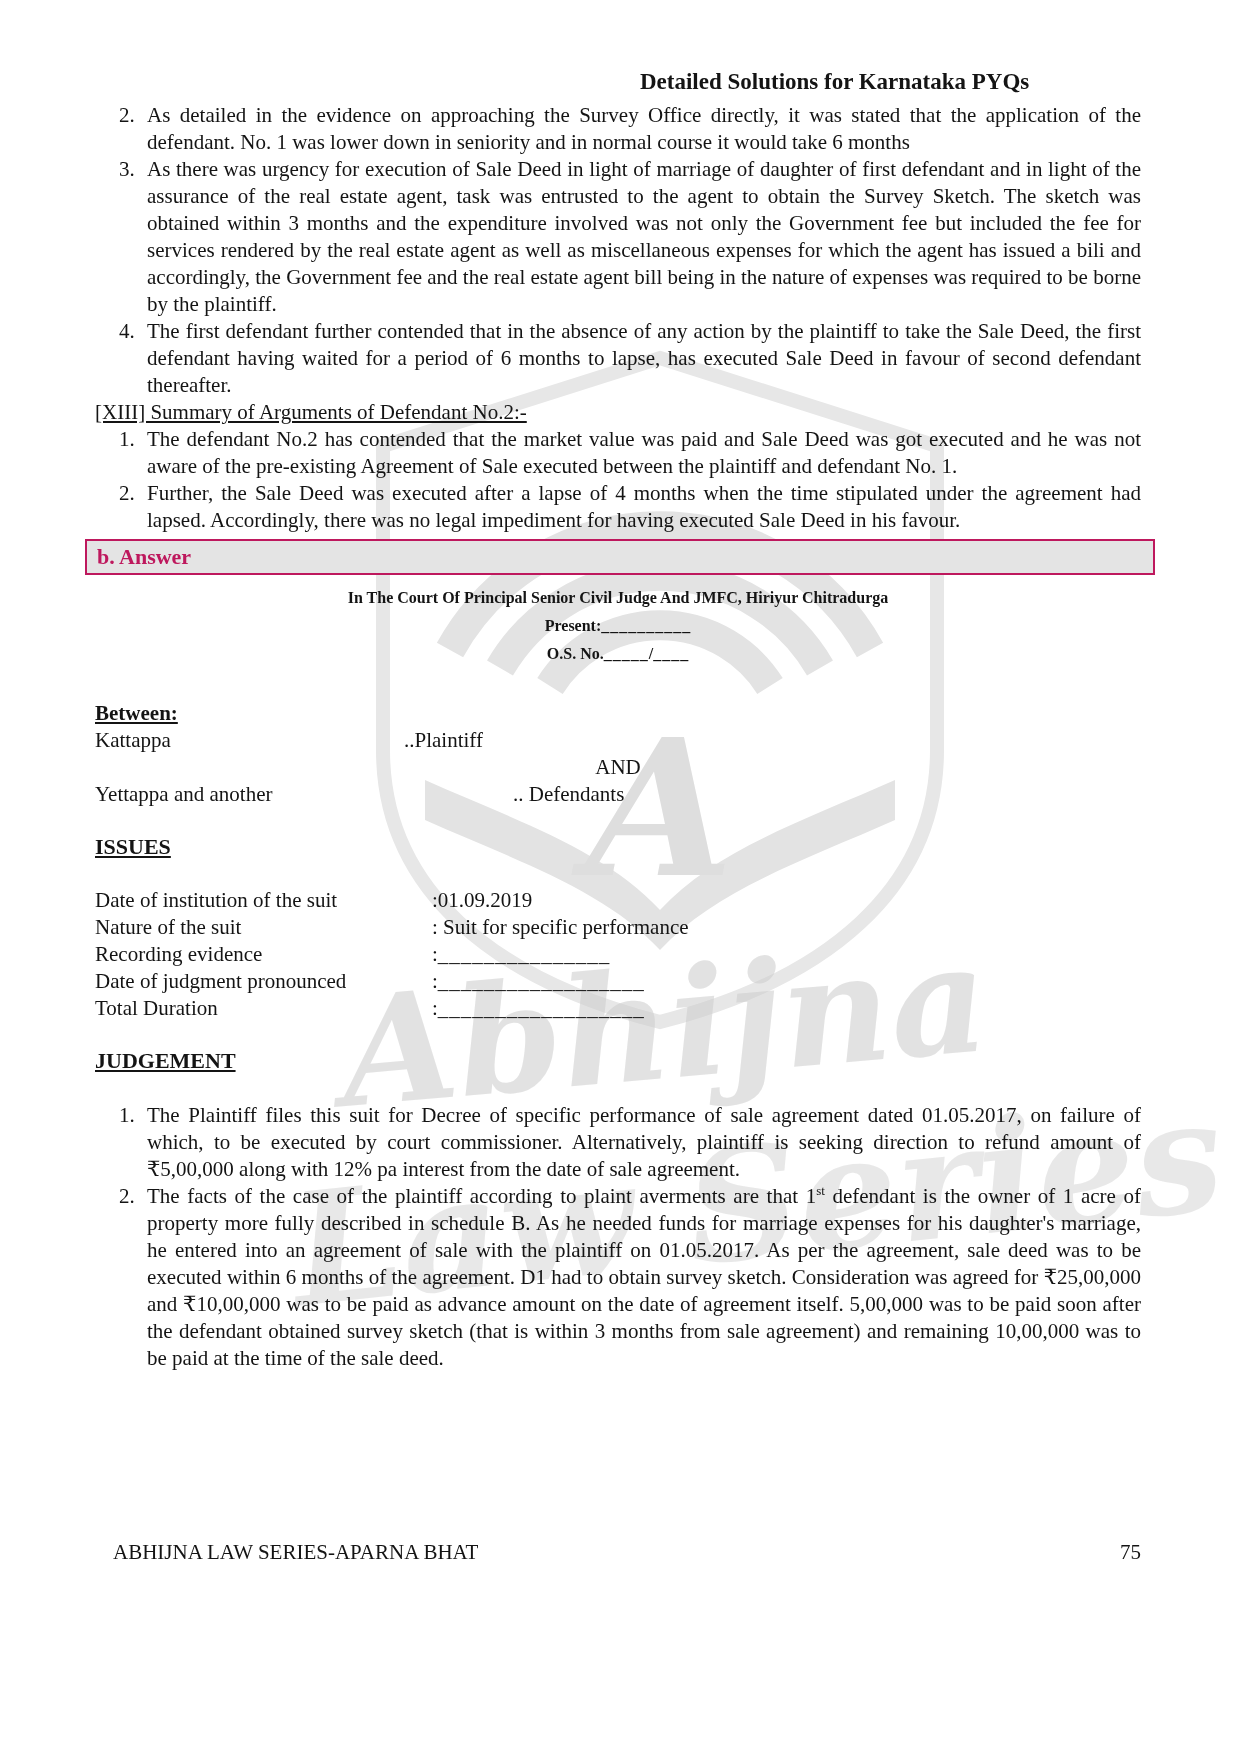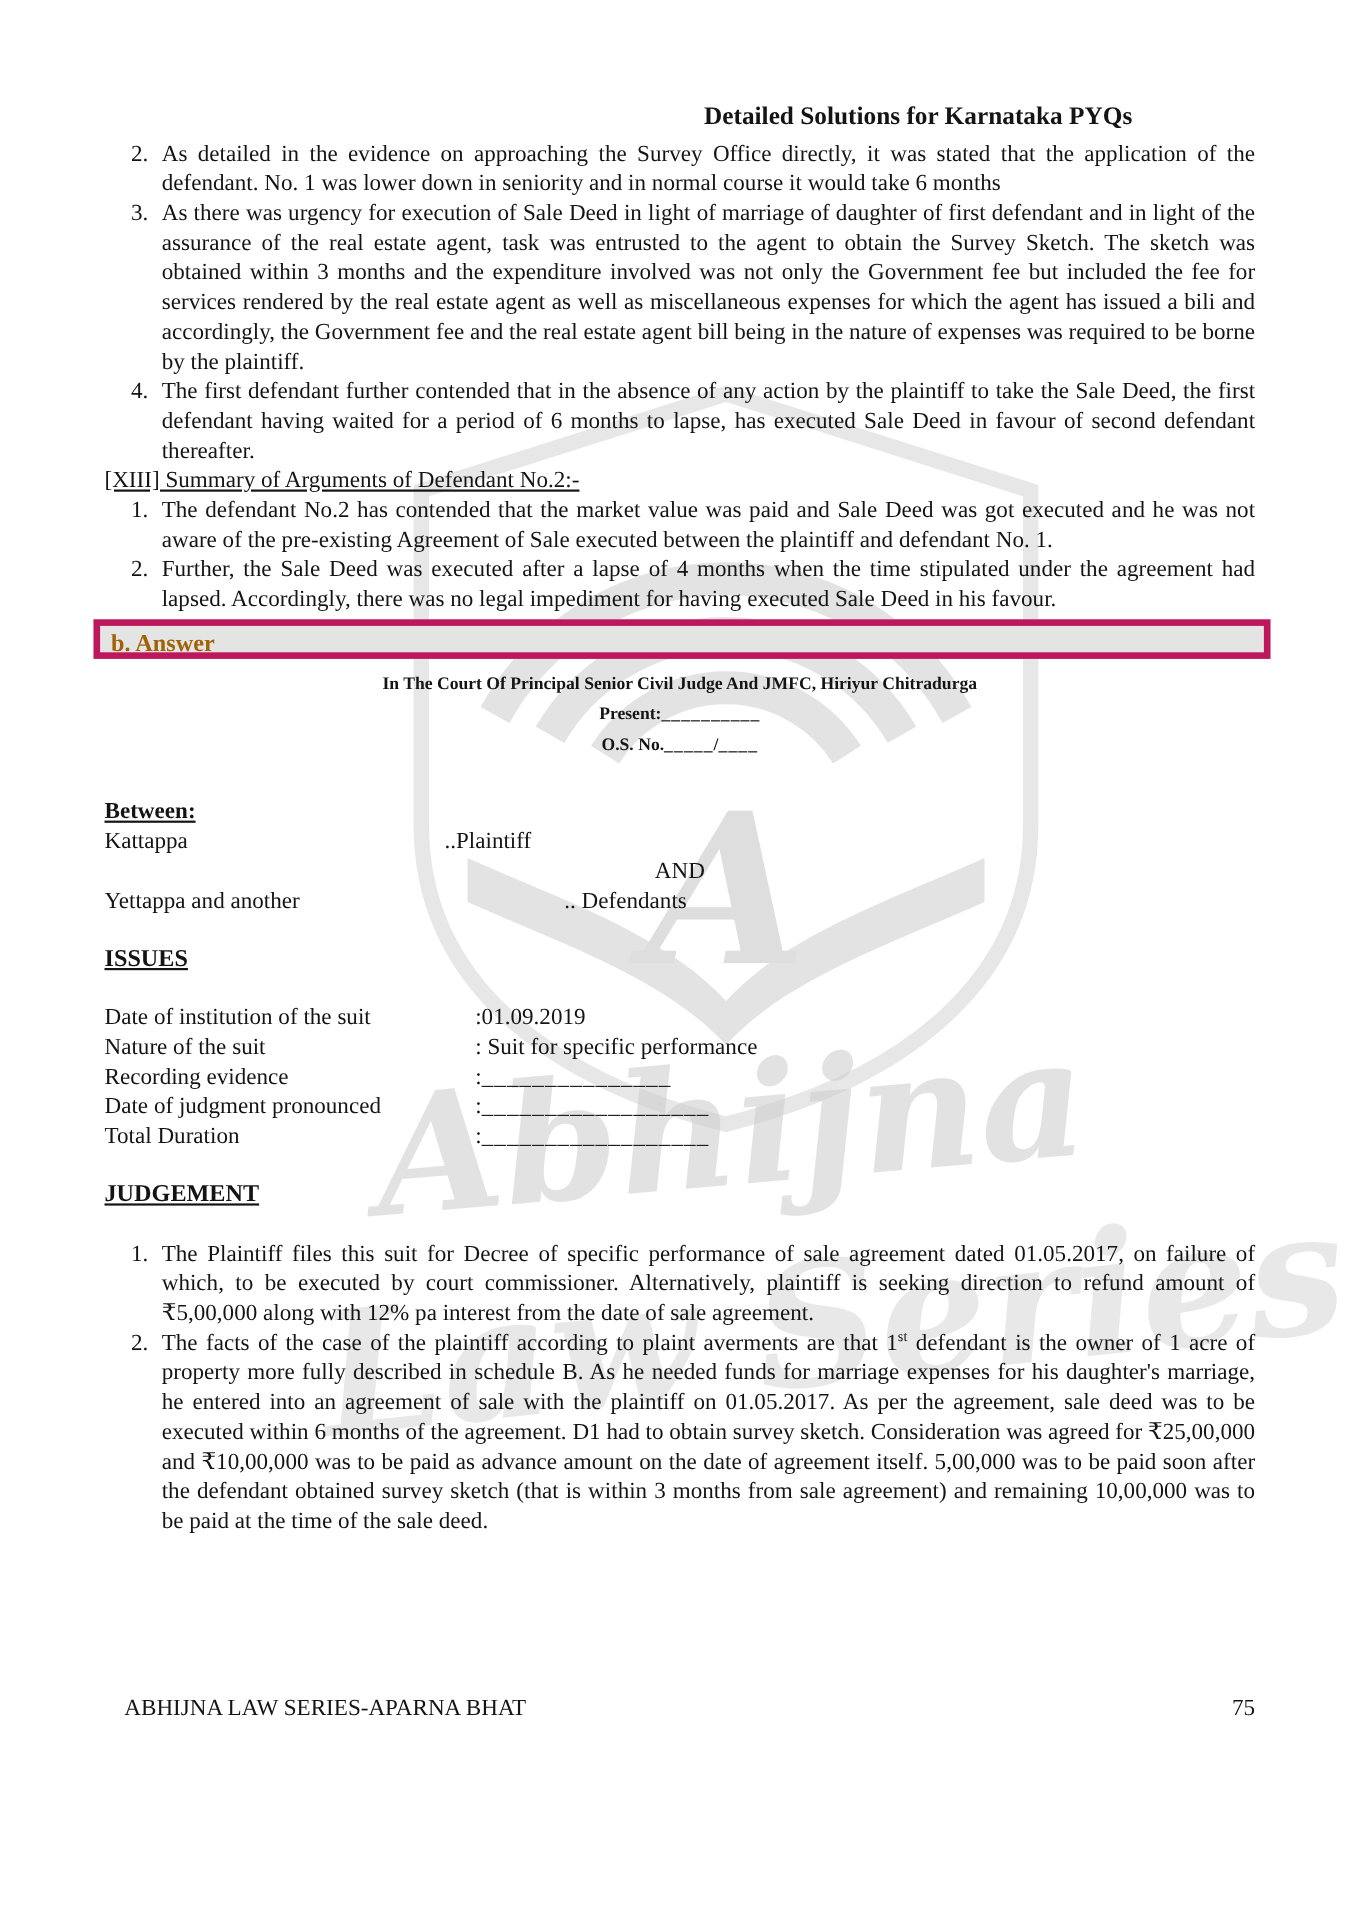--- a/index.html
+++ b/index.html
@@ -17,42 +17,42 @@
   .wm-logo{position:absolute;left:365px;top:350px;}
   .wm-script{
     position:absolute;
     font-family:"DejaVu Serif","Liberation Serif",serif;
     font-style:italic;font-weight:bold;
     white-space:nowrap;line-height:1;
   }
   .wm-script.one{left:340px;top:950px;font-size:150px;color:#cccccc;opacity:.55;transform:rotate(-5deg);}
   .wm-script.two{left:290px;top:1125px;font-size:155px;color:#d2d2d2;opacity:.5;transform:rotate(-6deg);}
   
-  .content{position:relative;z-index:1;padding:92px 100px 0 95px;font-size:21px;line-height:27px;}
+  .content{position:relative;z-index:1;padding:68px 100px 0 95px;font-size:21px;line-height:27px;}
   .doc-title{
     margin:0 0 7px 545px;
     font-size:23px;line-height:27px;font-weight:bold;
   }
   .olist{margin:0;}
   .li{display:flex;}
   .num{flex:0 0 52px;box-sizing:border-box;padding-left:24px;}
   .litext{flex:1;text-align:justify;}
   .section-heading{
     margin:0;font-size:21px;line-height:27px;font-weight:normal;
     text-decoration:underline;
   }
   .answer-bar{
     box-sizing:border-box;
     margin:5px 0 9px -10px;
     width:1070px;height:36px;
     background:#e4e4e4;
-    border:6px solid #be185d;
+    border:2px solid #be185d;
     line-height:31px;
     padding-left:10px;
-    font-weight:bold;color:#a16207;font-size:22px;
+    font-weight:bold;color:#be185d;font-size:22px;
   }
   .center-block{text-align:center;font-weight:bold;font-size:16px;line-height:28px;}
   .blank{letter-spacing:1px;}
   .between-label{
     margin-top:32px;font-weight:bold;text-decoration:underline;
   }
   .party-row{display:flex;}
   .party-name{flex:0 0 309px;}
   .party-row.def .party-name{flex-basis:418px;}
   .and-line{text-align:center;}

